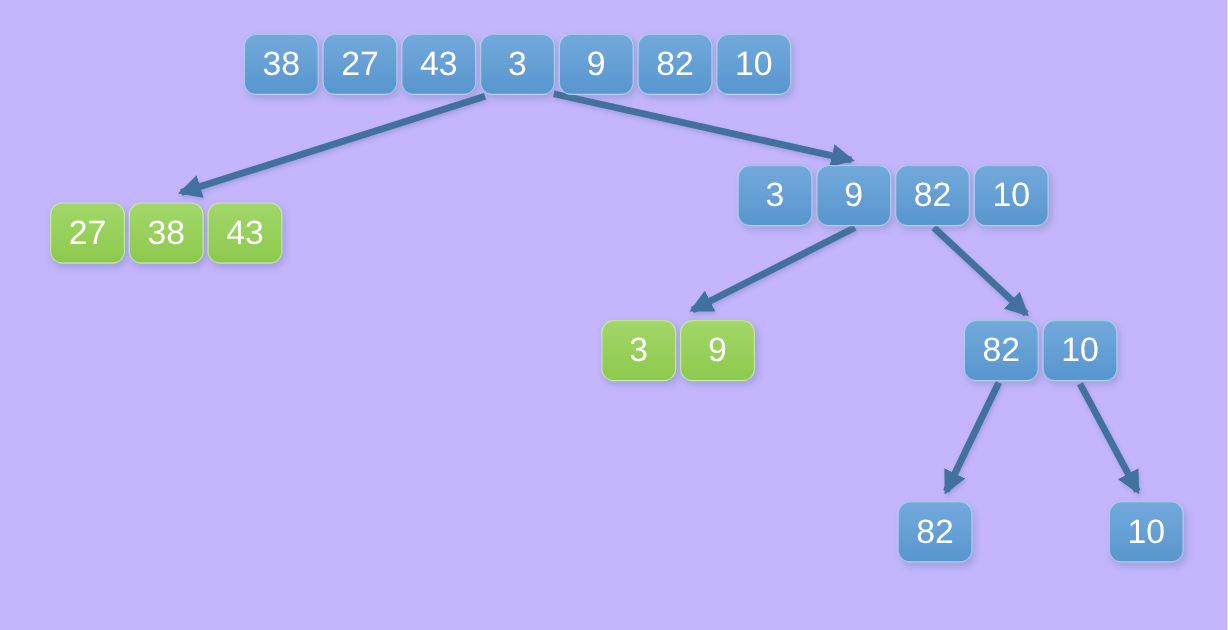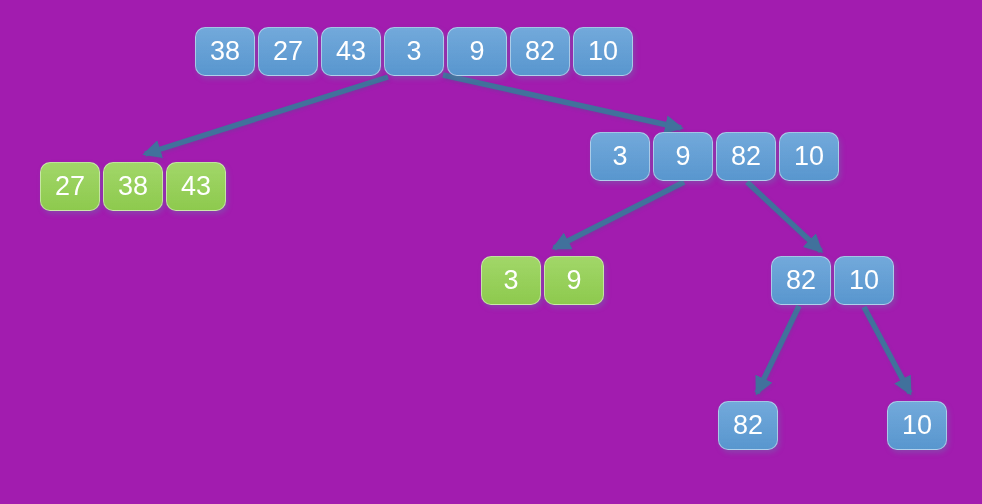--- a/index.html
+++ b/index.html
@@ -41,21 +41,21 @@
     font-size: 27px;
     line-height: 1;
     background-image: linear-gradient(rgba(255,255,255,0.14), rgba(0,0,0,0.03));
     box-shadow: 2px 3px 5px rgba(100, 130, 170, 0.35);
     user-select: none;
   }
 </style>
 </head>
 <body>
 
-<div class="stage" style="background: #a21caf;">
+<div class="stage" style="background: #c4b5fd;">
   <svg class="arrow-layer" viewBox="0 0 982 504" xmlns="http://www.w3.org/2000/svg">
     <defs>
       <marker id="arrowhead" viewBox="0 0 10 10" markerWidth="3.4" markerHeight="3.4" refX="8.5" refY="5" orient="auto" markerUnits="strokeWidth">
         <path d="M 0 0 L 10 5 L 0 10 Z" fill="#41719C"></path>
       </marker>
     </defs>
   <line x1="388" y1="77" x2="145" y2="154" stroke="#41719C" stroke-width="5.5" marker-end="url(#arrowhead)"></line>
       <line x1="443" y1="75" x2="681" y2="128" stroke="#41719C" stroke-width="5.5" marker-end="url(#arrowhead)"></line>
       <line x1="684" y1="182" x2="554" y2="248" stroke="#41719C" stroke-width="5.5" marker-end="url(#arrowhead)"></line>
       <line x1="747" y1="182" x2="821" y2="251" stroke="#41719C" stroke-width="5.5" marker-end="url(#arrowhead)"></line>

